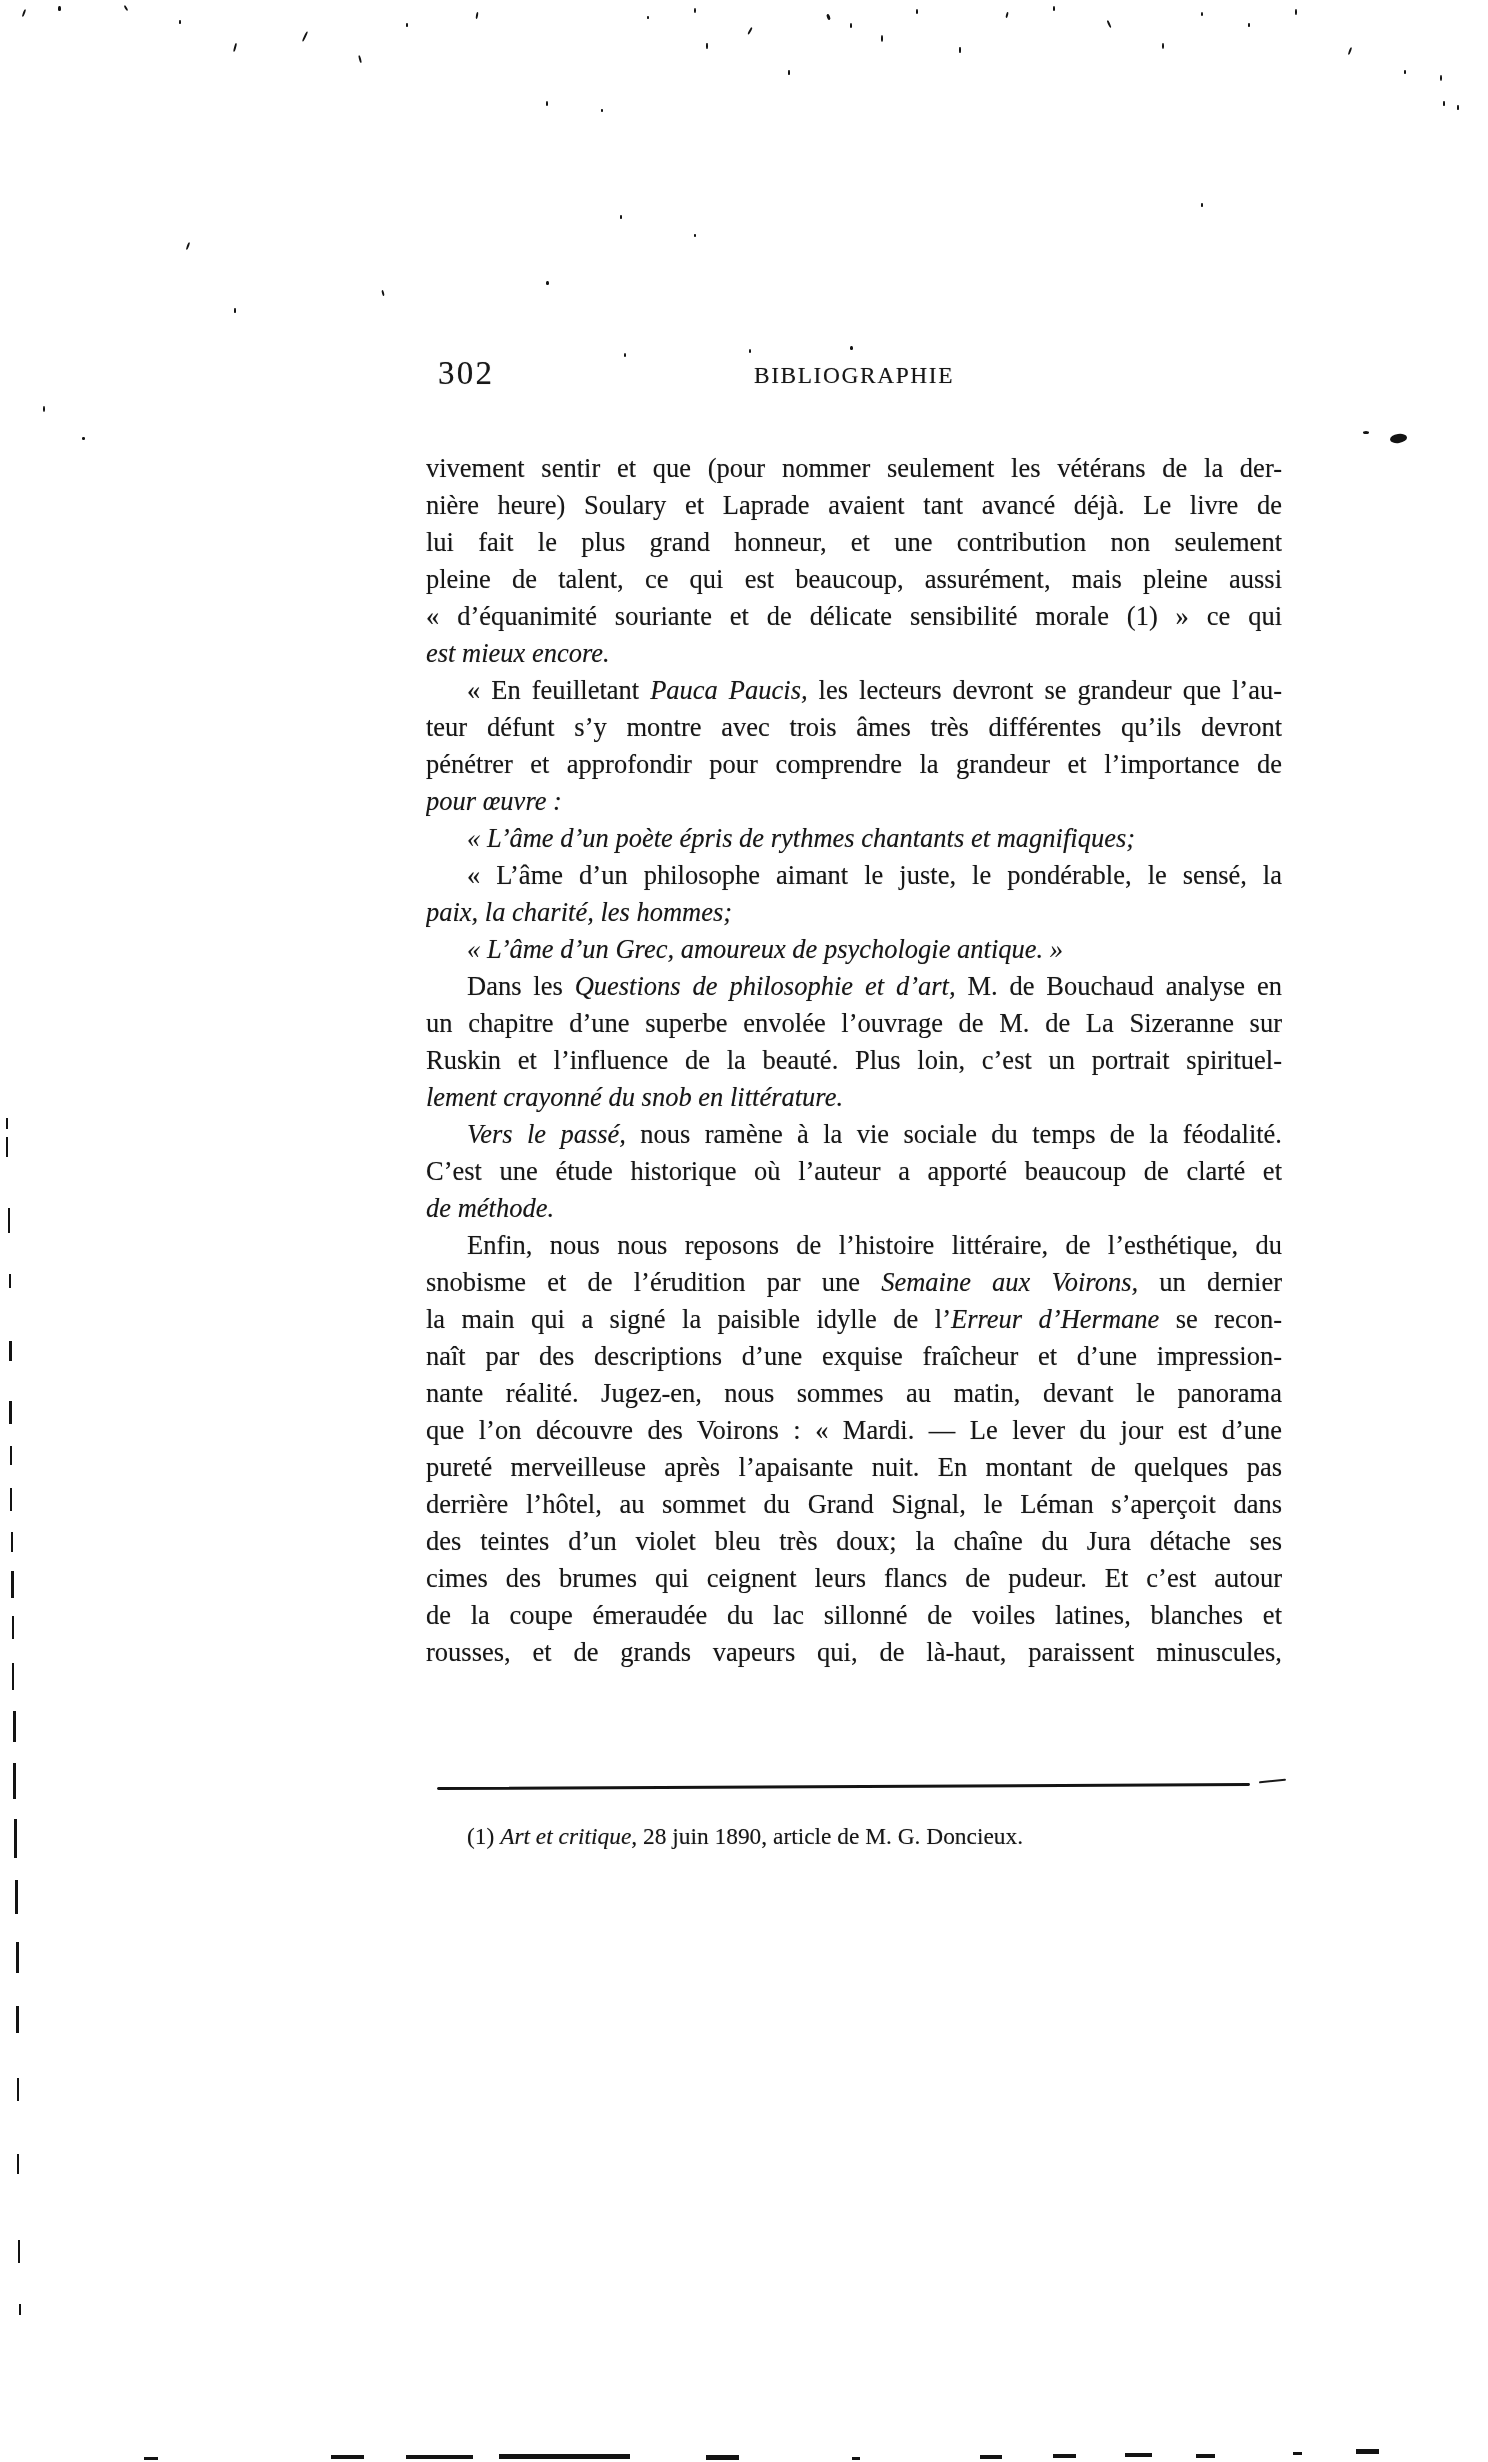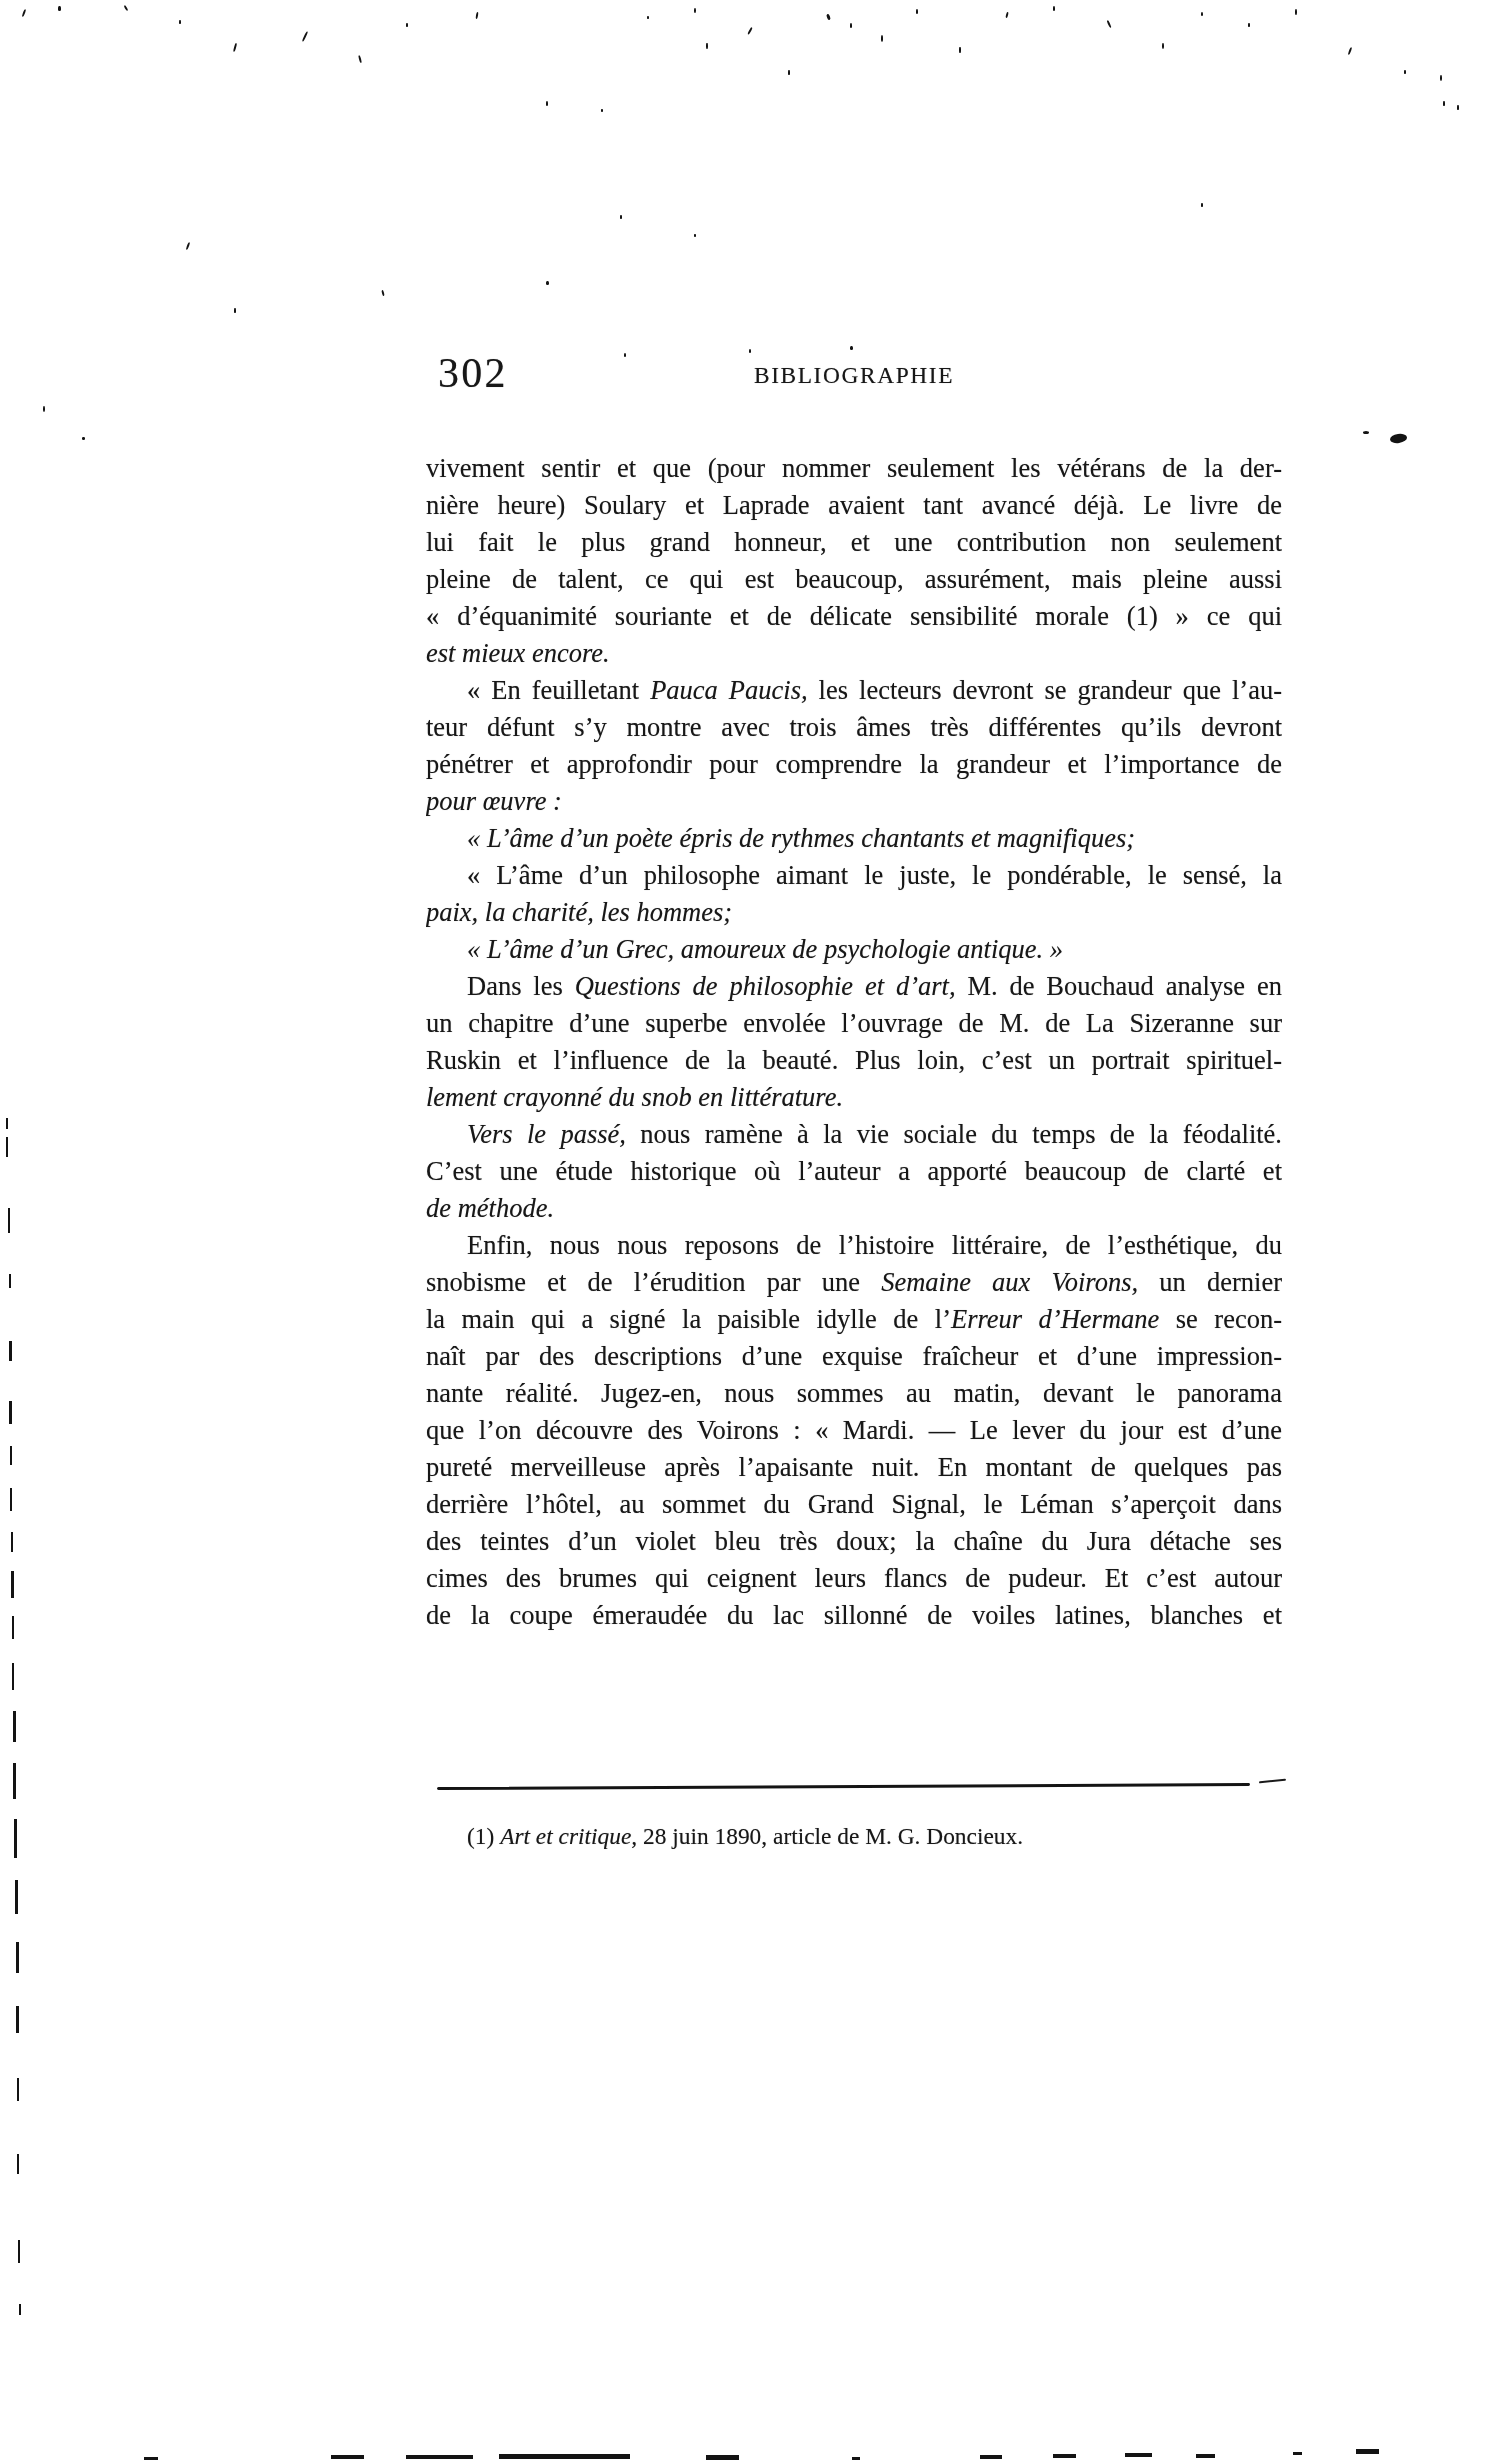--- a/index.html
+++ b/index.html
@@ -9,21 +9,21 @@
     height: 2462px;
     background: #ffffff;
     overflow: hidden;
     font-family: "Liberation Serif", "DejaVu Serif", serif;
     color: #171717;
   }
   .pageno {
     position: absolute;
     left: 438px;
     top: 355px;
-    font-size: 42px;
+    font-size: 33px;
     line-height: 36px;
     letter-spacing: 2.3px;
     text-shadow: 0 0 0.8px rgba(0,0,0,.45);
   }
   .header-title {
     position: absolute;
     left: 426px;
     top: 362px;
     width: 856px;
     text-align: center;
@@ -147,20 +147,21 @@
         <div class="line"><span>snobisme et de l’érudition par une </span><span class="it">Semaine aux Voirons,</span><span> un dernier</span></div>
         <div class="line"><span>la main qui a signé la paisible idylle de l’</span><span class="it">Erreur d’Hermane</span><span> se recon-</span></div>
         <div class="line"><span>naît par des descriptions d’une exquise fraîcheur et d’une impression-</span></div>
         <div class="line"><span>nante réalité. Jugez-en, nous sommes au matin, devant le panorama</span></div>
         <div class="line"><span>que l’on découvre des Voirons : « Mardi. — Le lever du jour est d’une</span></div>
         <div class="line"><span>pureté merveilleuse après l’apaisante nuit. En montant de quelques pas</span></div>
         <div class="line"><span>derrière l’hôtel, au sommet du Grand Signal, le Léman s’aperçoit dans</span></div>
         <div class="line"><span>des teintes d’un violet bleu très doux; la chaîne du Jura détache ses</span></div>
         <div class="line"><span>cimes des brumes qui ceignent leurs flancs de pudeur. Et c’est autour</span></div>
         <div class="line"><span>de la coupe émeraudée du lac sillonné de voiles latines, blanches et</span></div>
+        <div class="line"><span>rousses, et de grands vapeurs qui, de là-haut, paraissent minuscules,</span></div>
       </div>
     </div>
 
   <div class="rule"></div>
   <div class="rule-dash"></div>
 
   <div class="footnote"><span>(1) </span><span class="it">Art et critique,</span><span> 28 juin 1890, article de M. G. Doncieux.</span></div>
 
   <div id="artifacts">
       <div class="speck" style="left: 23.4px; top: 9.4px; width: 2.3px; height: 7.8px; transform: rotate(20deg);"></div>

